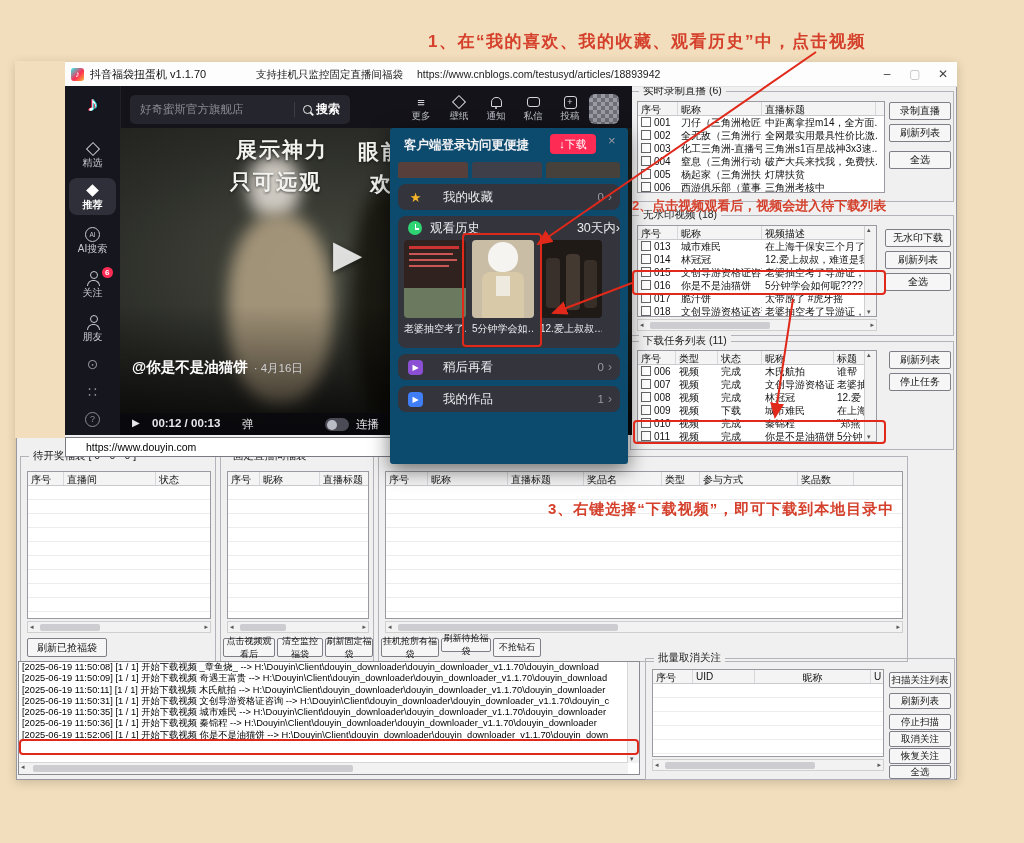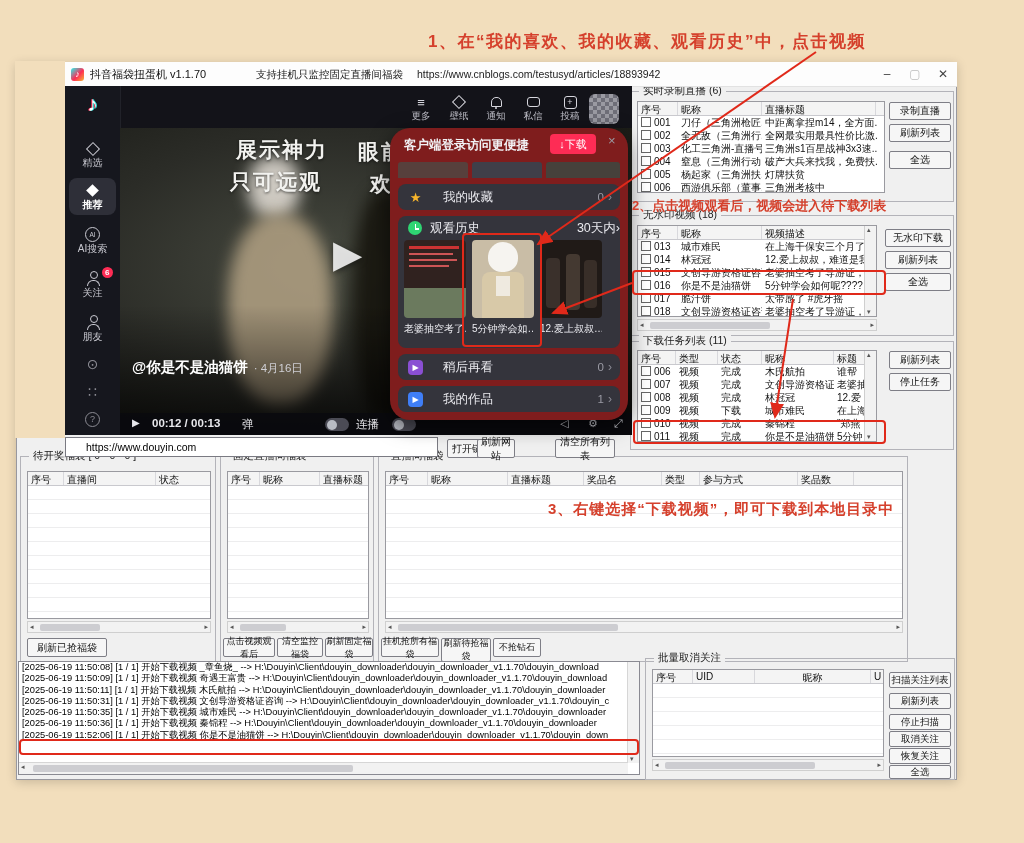--- a/index.html
+++ b/index.html
@@ -63,21 +63,21 @@
   #cap1{position:absolute;left:12px;top:230px;color:#fff;font-size:14.5px;font-weight:bold}
   #cap1 .dt{font-weight:normal;font-size:11.5px;color:#cfcfd4;margin-left:6px}
   #cap2{position:absolute;left:12px;top:254px;font-size:12.5px;color:#fff}
   #cap2 .tags{color:#ecc46d;margin-left:6px}
   #ctrlbar{position:absolute;left:55px;top:327px;width:512px;height:22px;background:rgba(10,10,14,.92);color:#e8e8ec}
   #ctrlbar .t{position:absolute;font-size:11.5px;font-weight:bold;top:4px}
   .tg{position:absolute;top:5px;width:24px;height:13px;border-radius:7px;background:#4b4b55}
   .tg::after{content:"";position:absolute;left:1.5px;top:1.5px;width:10px;height:10px;border-radius:50%;background:#b9bcc4}
   .cico{position:absolute;top:4px;font-size:11px;color:#cfcfd6}
   
-  #popup{left:390px;top:128px;width:238px;height:292px;background:#7f1d1d;border-radius:20px;
+  #popup{left:390px;top:128px;width:238px;height:336px;background:#0c4a6e;border-radius:3px;
          box-shadow:0 6px 20px rgba(0,0,0,.55);z-index:8;color:#e9e9ee;font-size:12.5px}
   #pp-banner{position:absolute;left:14px;top:9px;font-weight:bold;color:#f2f2f5}
   #pp-dl{position:absolute;left:160px;top:6px;width:46px;height:20px;background:#fe2c55;color:#fff;border:none;
          border-radius:4px;font-size:11px;font-family:inherit}
   #pp-x{position:absolute;left:218px;top:5px;color:#9b9ba3;font-size:13px}
   .strip{position:absolute;top:34px;height:16px;border-radius:3px 3px 0 0}
   .prow{position:absolute;left:8px;width:222px;height:26px;background:#34343c;border-radius:8px;display:flex;align-items:center}
   .prow .lb{margin-left:20px}
   .prow .val{margin-left:auto;color:#9a9aa4;font-size:11.5px}
   .prow .ch{color:#8a8a94;margin:0 8px 0 4px;font-size:12px}
@@ -175,20 +175,28 @@
       <div class="ic">
           <span class="person"></span>
         </div>
       <div>朋友</div>
     </div>
     <div class="sitem" style="top:272px"><span class="gdot">⊙</span></div>
     <div class="sitem" style="top:300px"><span class="gdot">∷</span></div>
     <div class="sitem" style="top:326px"><span class="helpc" style="display:inline-block">?</span></div>
   </div>
 
+  <div id="dy-search">
+    <span class="ph">好奇蜜斯官方旗舰店</span>
+    <span class="dv"></span>
+    <span class="sb">
+        <span class="mag"></span>
+        <span>搜索</span>
+      </span>
+  </div>
 
   <div class="nitem" style="left:338px">
     <div class="ic">≡</div>
       <div>更多</div>
   </div>
   <div class="nitem" style="left:376px">
     <div class="ic">
         <span class="odiamond" style="border-color:#d6d6dd"></span>
       </div>
       <div>壁纸</div>
@@ -528,21 +536,21 @@
       <span class="th" style="width:98px">参与方式</span>
       <span class="th" style="width:56px">奖品数</span>
       <span class="th" style="width:48px;border-right:none"></span>
     </div>
     <div class="estripes" style="left:0;top:14px;width:516px;height:132px"></div>
   </div>
   <div class="hs" style="left:6px;top:164px;width:518px">
       <span class="hthumb" style="width:220px"></span>
     </div>
   <button class="wbtn" style="left:2px;top:181px;width:58px;height:19px;font-size:9px">挂机抢所有福袋</button>
-  <button class="wbtn" style="left:62px;top:181px;width:50px;height:24px;font-size:9px">刷新待抢福袋</button>
+  <button class="wbtn" style="left:62px;top:181px;width:50px;height:14px;font-size:9px">刷新待抢福袋</button>
   <button class="wbtn" style="left:114px;top:181px;width:48px;height:19px;font-size:9px">不抢钻石</button>
 </div>
 
 <div id="log" class="a">
   <div>
 
 
       <div class="logline"><span>[2025-06-19 11:50:08] [1 / 1] 开始下载视频 _章鱼烧_ --&gt; H:\Douyin\Client\douyin_downloader\douyin_downloader_v1.1.70\douyin_download</span></div>
 
       <div class="logline"><span>[2025-06-19 11:50:09] [1 / 1] 开始下载视频 奇遇王富贵 --&gt; H:\Douyin\Client\douyin_downloader\douyin_downloader_v1.1.70\douyin_download</span></div>

